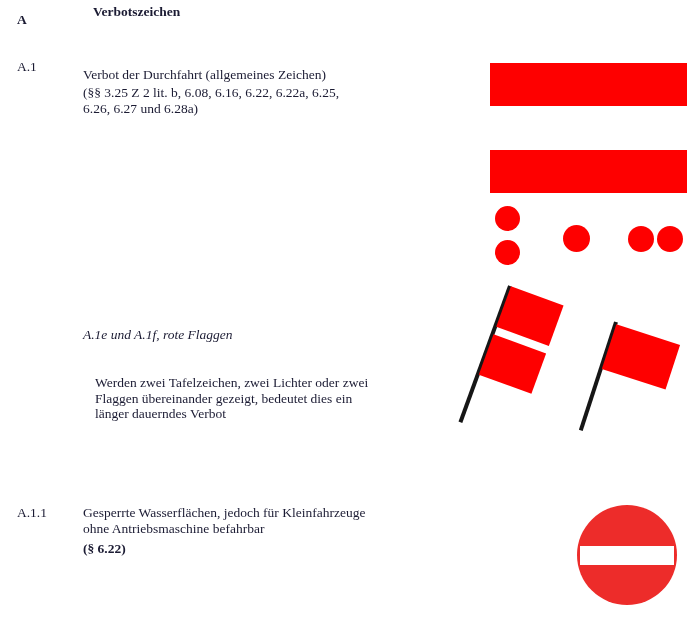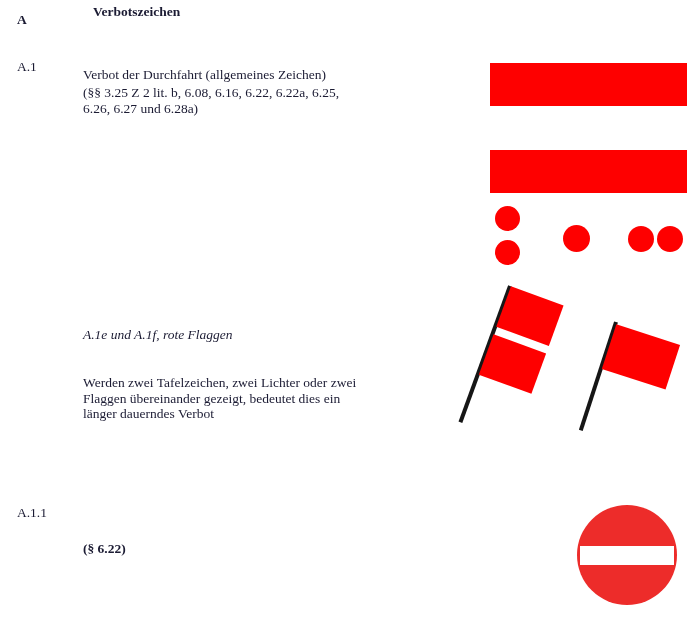--- a/index.html
+++ b/index.html
@@ -81,25 +81,27 @@
   <span class="txt bold" style="left:17px; top:12px;">A</span>
   <span class="txt bold" style="left:83px; top:4px;margin-left:10px;">Verbotszeichen</span>
 
   <span class="txt" style="left:17px; top:59px;">A.1</span>
   <span class="txt" style="left:83px; top:59px;margin-top:8px;">Verbot der Durchfahrt (allgemeines Zeichen)</span>
   <span class="txt" style="left:83px; top:85px; width:330px;">(§§ 3.25 Z 2 lit. b, 6.08, 6.16, 6.22, 6.22a, 6.25,
 6.26, 6.27 und 6.28a)</span>
 
   <span class="txt" style="left:83px; top:327px;font-style:italic;">A.1e und A.1f, rote Flaggen</span>
 
-  <span class="txt" style="left:83px; top:375px; width:330px;">Werden zwei Tafelzeichen, zwei Lichter oder zwei
+  <span class="txt" style="left:95px; top:375px; width:330px;">Werden zwei Tafelzeichen, zwei Lichter oder zwei
 Flaggen übereinander gezeigt, bedeutet dies ein
 länger dauerndes Verbot</span>
 
   <span class="txt" style="left:17px; top:505px;">A.1.1</span>
+  <span class="txt" style="left:83px; top:505px; width:340px;">Gesperrte Wasserflächen, jedoch für Kleinfahrzeuge
+ohne Antriebsmaschine befahrbar</span>
   <span class="txt" style="left:83px; top:541px;font-weight:bold;">(§ 6.22)</span>
 
   <div class="board">
     <div class="stripe red"></div>
     <div class="stripe white"></div>
     <div class="stripe red"></div>
   </div>
 
   <div class="light l1"></div>
   <div class="light l2"></div>

